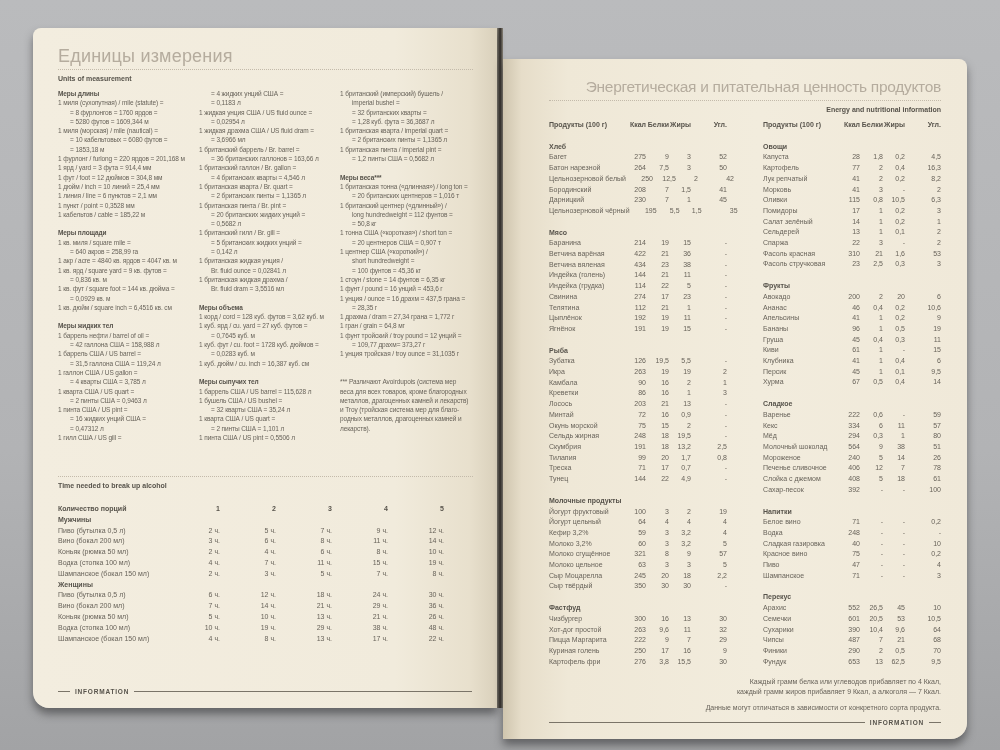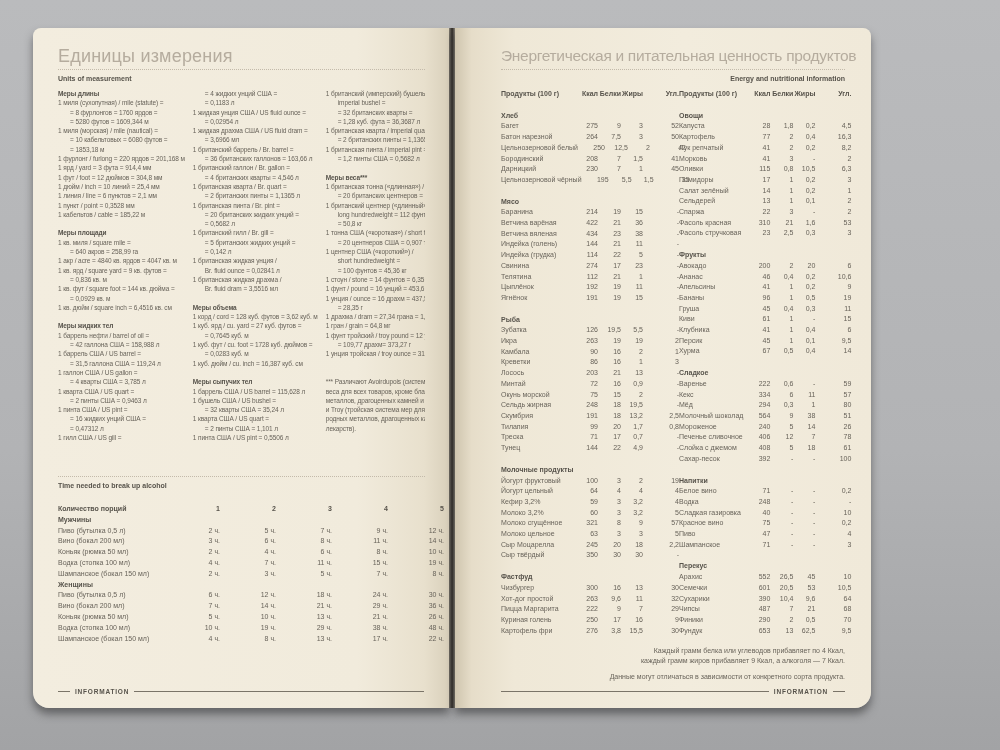--- a/index.html
+++ b/index.html
@@ -3,30 +3,31 @@
 <meta charset="utf-8">
 <style>
   *{margin:0;padding:0;box-sizing:border-box}
   html,body{width:1000px;height:750px}
   body{
     background:linear-gradient(180deg,#babbbd 0%,#b2b3b5 60%,#a2a3a5 100%);
     font-family:"Liberation Sans",sans-serif;
     overflow:hidden;position:relative;
   }
   .book{position:absolute;left:33px;top:28px;width:934px;height:680px;display:flex}
-  .page{width:416px;height:680px;position:relative;box-shadow:0 6px 9px rgba(45,45,48,.55)}
+  .page{width:464px;height:680px;position:relative;box-shadow:0 6px 9px rgba(45,45,48,.55)}
   .page.left{
     border-radius:8px 0 0 16px;
     background:linear-gradient(90deg,#f3eddf 0%,#f1ebdc 78%,#e8e0cd 94%,#d9d0bb 100%);
     padding:18px 24px 0 25px;
   }
   .page.right{
     border-radius:0 8px 16px 0;
     background:linear-gradient(90deg,#cfc5ae 0%,#e6ddc9 4%,#efe8d7 14%,#f2ecdd 55%,#f0e9d9 100%);
     padding:18px 26px 0 46px;
+    margin-top:31px;
   }
   .spine{width:6px;height:680px;background:linear-gradient(90deg,#8a8478 0%,#413d37 40%,#35312c 55%,#8a8478 100%)}
 
   .sec-title{font-size:18px;line-height:20px;font-weight:400;color:#b5ac9e;letter-spacing:.2px;white-space:nowrap}
   .sec-title.small{font-size:15.5px;letter-spacing:-.3px}
   .rule{border-bottom:1px dotted #c3baaa;margin-top:3px}
   .sec-sub{font-size:7px;line-height:9px;font-weight:700;color:#57534b;margin-top:4px}
   .right-al{text-align:right}
 
   

